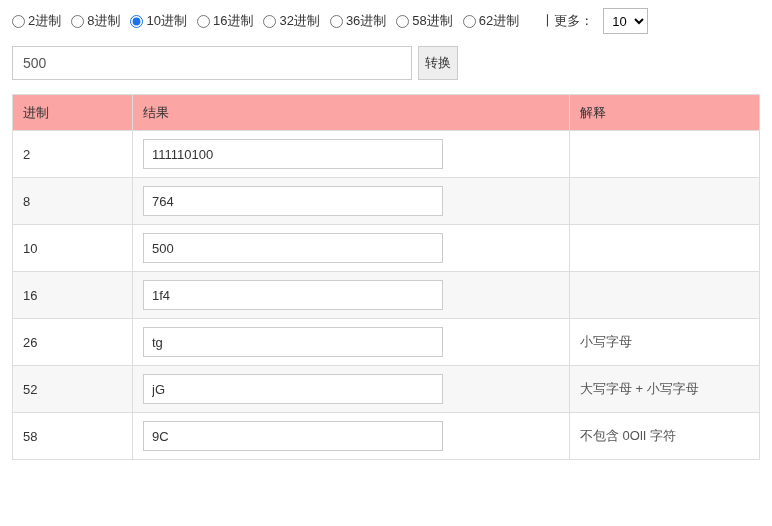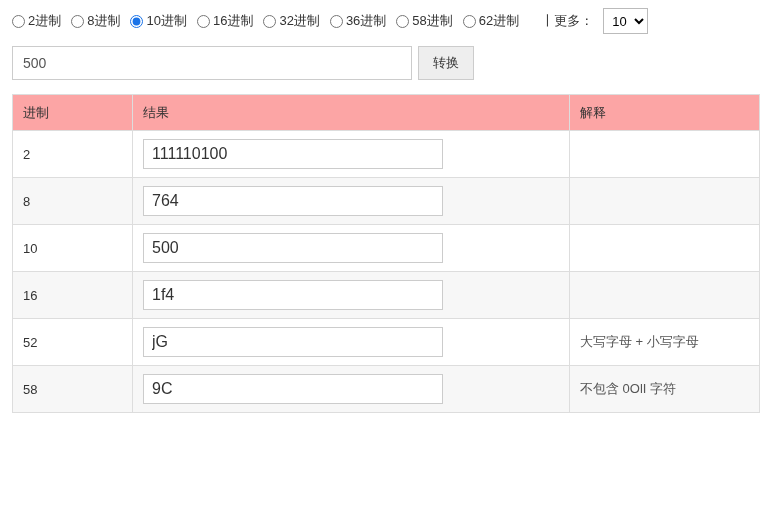--- a/index.html
+++ b/index.html
@@ -55,21 +55,21 @@
     height: 34px;
     padding: 4px 10px;
     border: 1px solid #ccc;
     font-size: 14px;
     color: #555;
     outline: none;
   }
   .convert-btn {
     height: 34px;
     margin-left: 6px;
-    padding: 0 14px;
+    padding: 0 6px;
     border: 1px solid #ccc;
     background: #eeeeee;
     color: #333;
     font-size: 13px;
     cursor: pointer;
   }
   table.result {
     width: 100%;
     border-collapse: collapse;
     table-layout: fixed;
@@ -90,21 +90,21 @@
   table.result col.c-base { width: 120px; }
   table.result col.c-result { width: auto; }
   table.result col.c-desc { width: 190px; }
   table.result tbody tr { height: 44px; }
   table.result tbody tr:nth-child(even) td { background: #f7f7f7; }
   .cell-input {
     width: 300px;
     height: 30px;
     padding: 3px 8px;
     border: 1px solid #ccc;
-    font-size: 16px;
+    font-size: 13px;
     color: #333;
     background: #fff;
   }
   .desc-cell { color: #555; }
 </style>
 </head>
 <body>
 
 <div class="radio-row">
 
@@ -180,20 +180,25 @@
         <td>10</td>
         <td><input type="text" class="cell-input" value="500" style=""></td>
         <td class="desc-cell"></td>
       </tr>
       <tr>
         <td>16</td>
         <td><input type="text" class="cell-input" value="1f4" style=""></td>
         <td class="desc-cell"></td>
       </tr>
       <tr>
+        <td>26</td>
+        <td><input type="text" class="cell-input" value="tg" style=""></td>
+        <td class="desc-cell">小写字母</td>
+      </tr>
+      <tr>
         <td>52</td>
         <td><input type="text" class="cell-input" value="jG" style=""></td>
         <td class="desc-cell">大写字母 + 小写字母</td>
       </tr>
       <tr>
         <td>58</td>
         <td><input type="text" class="cell-input" value="9C" style=""></td>
         <td class="desc-cell">不包含 0OlI 字符</td>
       </tr>
     </tbody>

